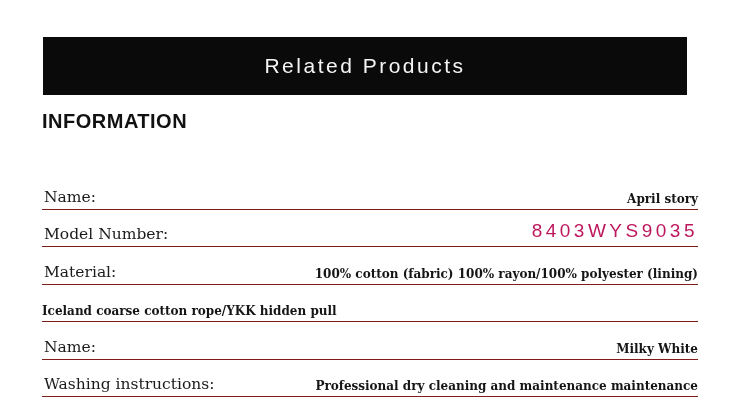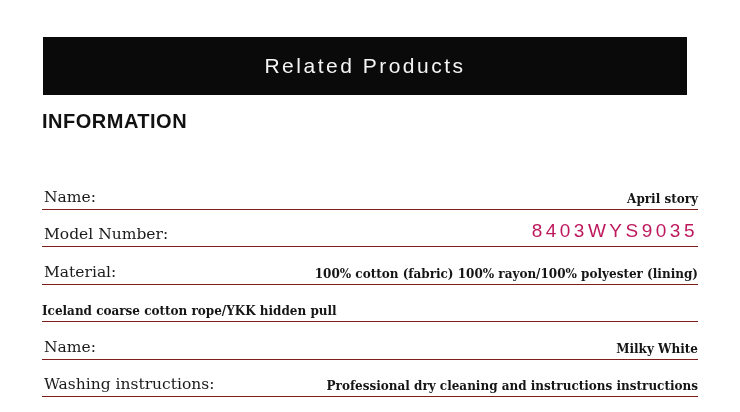--- a/index.html
+++ b/index.html
@@ -115,15 +115,15 @@
   </div>
   <div class="info-row">
     <span class="info-value">Iceland coarse cotton rope/YKK hidden pull</span>
   </div>
   <div class="info-row">
     <span class="info-label">Name:</span>
     <span class="info-value">Milky White</span>
   </div>
   <div class="info-row">
     <span class="info-label">Washing instructions:</span>
-    <span class="info-value">Professional dry cleaning and instructions instructions</span>
+    <span class="info-value">Professional dry cleaning and maintenance maintenance</span>
   </div>
 </div>
 
 </body></html>

